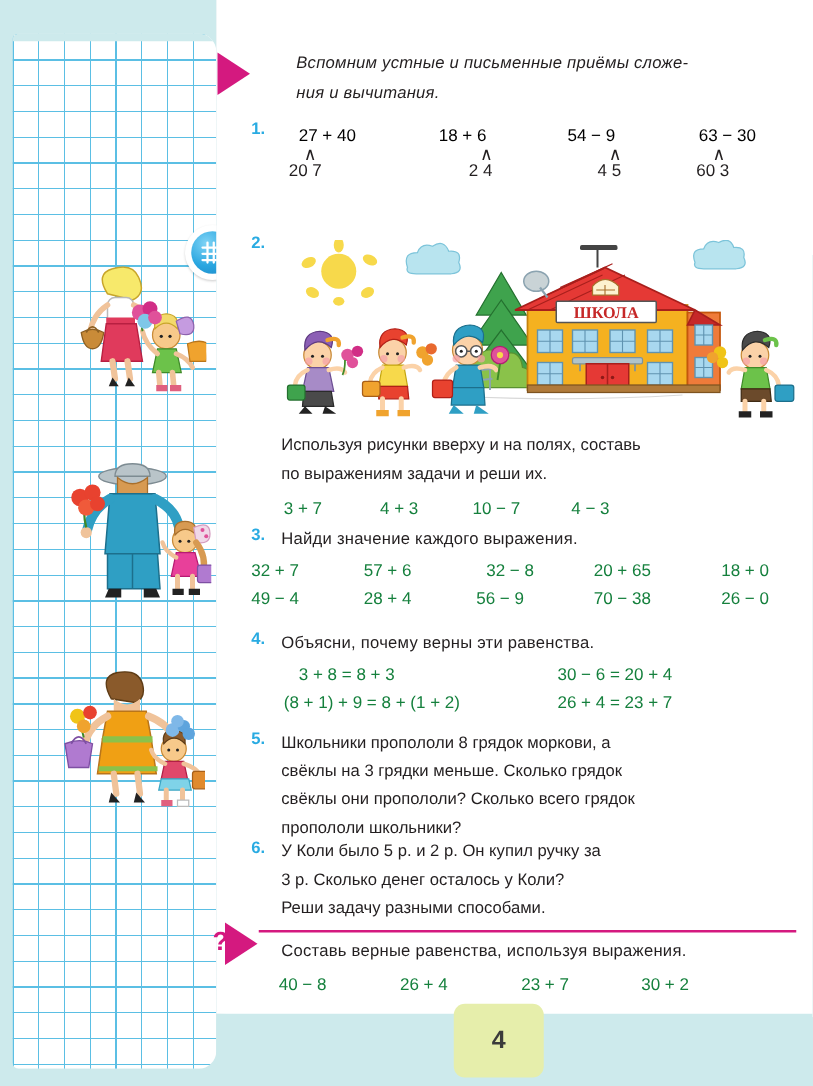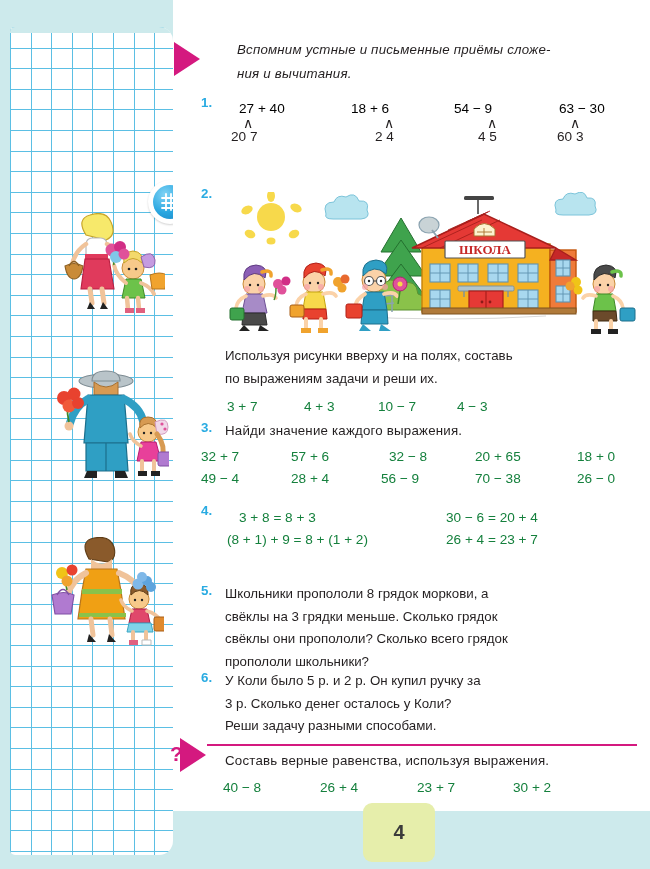--- a/index.html
+++ b/index.html
@@ -341,20 +341,21 @@
       <span class="expr" style="left:-24px;">49 − 4</span>
       <span class="expr" style="left:66px;">28 + 4</span>
       <span class="expr" style="left:156px;">56 − 9</span>
       <span class="expr" style="left:250px;">70 − 38</span>
       <span class="expr" style="left:352px;">26 − 0</span>
     </div>
   </div>
 
   <div class="ex" style="top:503px;">
     <span class="ex-num">4.</span>
+    <div class="ex-title">Объясни,  почему  верны  эти  равенства.</div>
     <div class="expr-row" style="margin-top:7px;">
       <span class="expr" style="left:2px;margin-left:12px;">3 + 8 = 8 + 3</span>
       <span class="expr" style="left:221px;">30 − 6 = 20 + 4</span>
     </div>
     <div class="expr-row">
       <span class="expr" style="left:2px;">(8 + 1) + 9 = 8 + (1 + 2)</span>
       <span class="expr" style="left:221px;">26 + 4 = 23 + 7</span>
     </div>
   </div>
 

